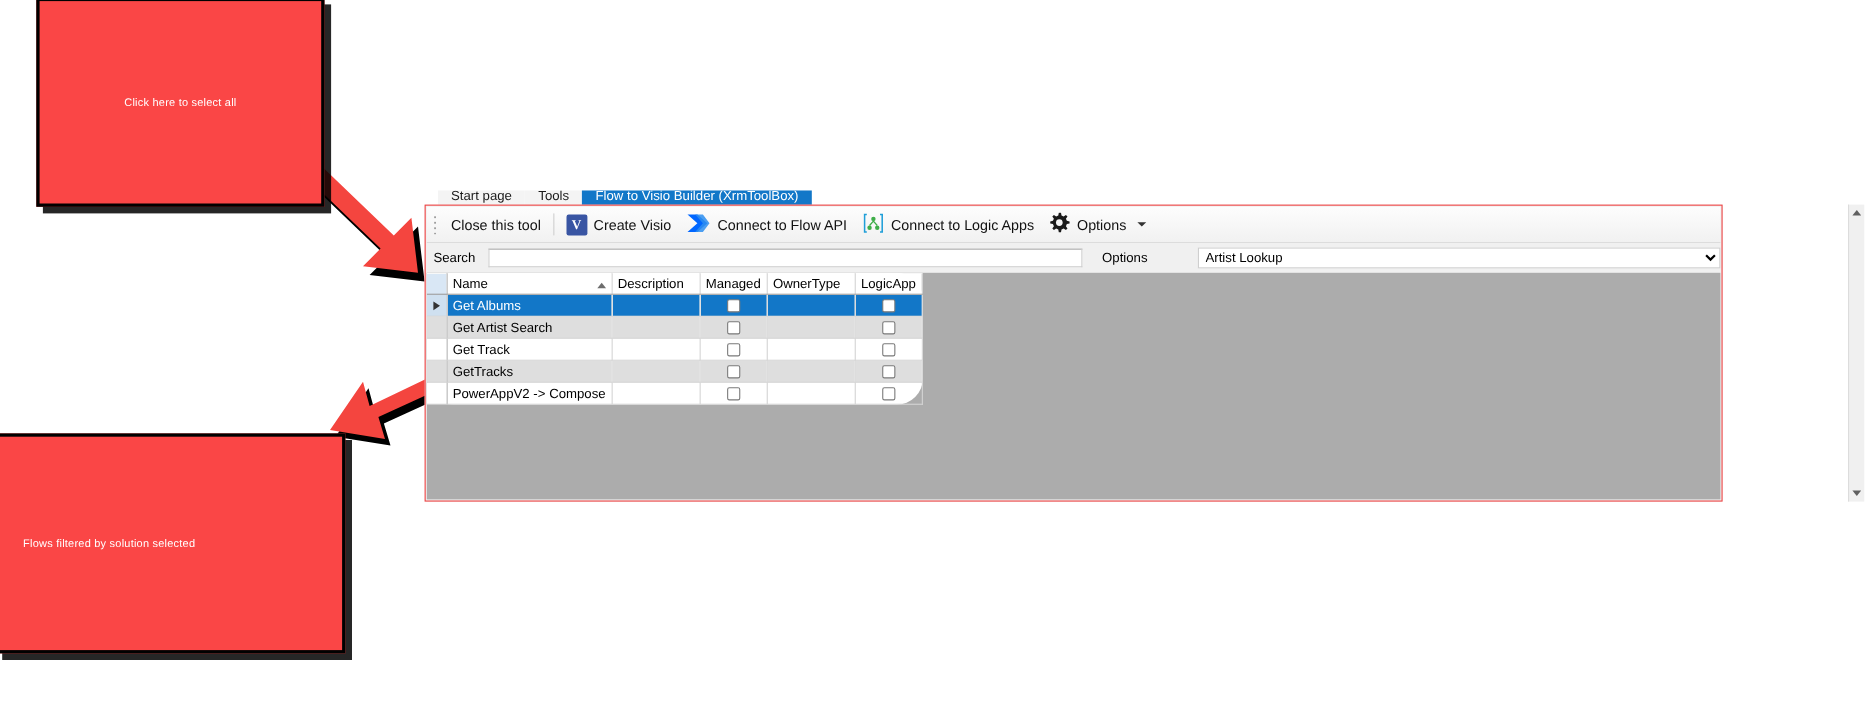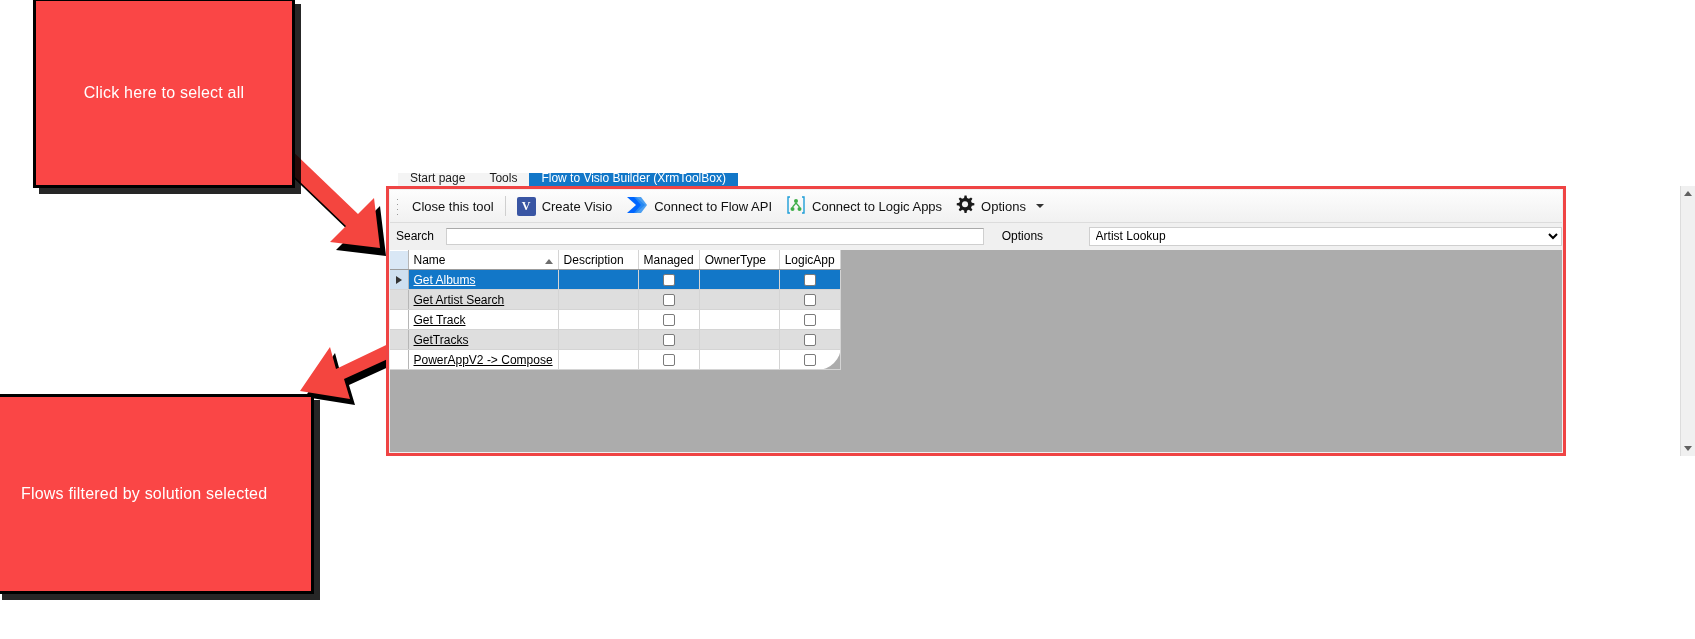--- a/index.html
+++ b/index.html
@@ -16,37 +16,37 @@
     background:#fa4646;
     border:3px solid #000;
     box-shadow:6px 6px 0 rgba(0,0,0,0.85);
     color:#ffffff;
     display:flex;align-items:center;
     box-sizing:border-box;
   }
   .callout span{
     display:block;width:100%;
     text-align:center;
-    font-size:16px;
+    font-size:10px;
     letter-spacing:.2px;
     padding:0 0;
     box-sizing:border-box;
   }
   #callout-top{left:33px;top:-2px;width:262px;height:190px;}
   #callout-top span{text-align:center;}
   #callout-bottom{left:-4px;top:394px;width:318px;height:200px;}
   #callout-bottom span{text-align:left;padding-left:22px;}
 
   .arrow-svg{position:absolute;pointer-events:none;}
 
   
   #app-window{
     position:absolute;left:386px;top:186px;width:1180px;height:270px;
     background:#f0f0f0;
-    border:3px solid #ef4444;
+    border:1px solid #ef4444;
     box-sizing:border-box;
   }
 
   
   #tab-strip{
     position:absolute;left:398px;top:173px;width:360px;height:14px;
     overflow:hidden;
     display:flex;align-items:flex-end;
     font-size:12px;
   }
@@ -144,21 +144,20 @@
     white-space:nowrap;
   }
   #flow-grid th.rowhdr{background:#d9e7f5;border-right:1px solid #b6b6b6;padding:0;}
   #flow-grid td{
     border-right:1px solid #d4d4d4;
     border-bottom:1px solid #d4d4d4;
     height:19px;
     padding:0 5px;
     white-space:nowrap;
     overflow:hidden;
-    text-decoration:underline;
   }
   #flow-grid td.rowsel{
     border-right:1px solid #b6b6b6;
     padding:0;text-align:center;
     background:#ffffff;
   }
   #flow-grid tr.alt td{background:#dedede;}
   #flow-grid tr.sel td{background:#1277c8;color:#ffffff;}
   #flow-grid tr.sel td.rowsel{background:#cfe0f0;}
   .sort-arrow{

